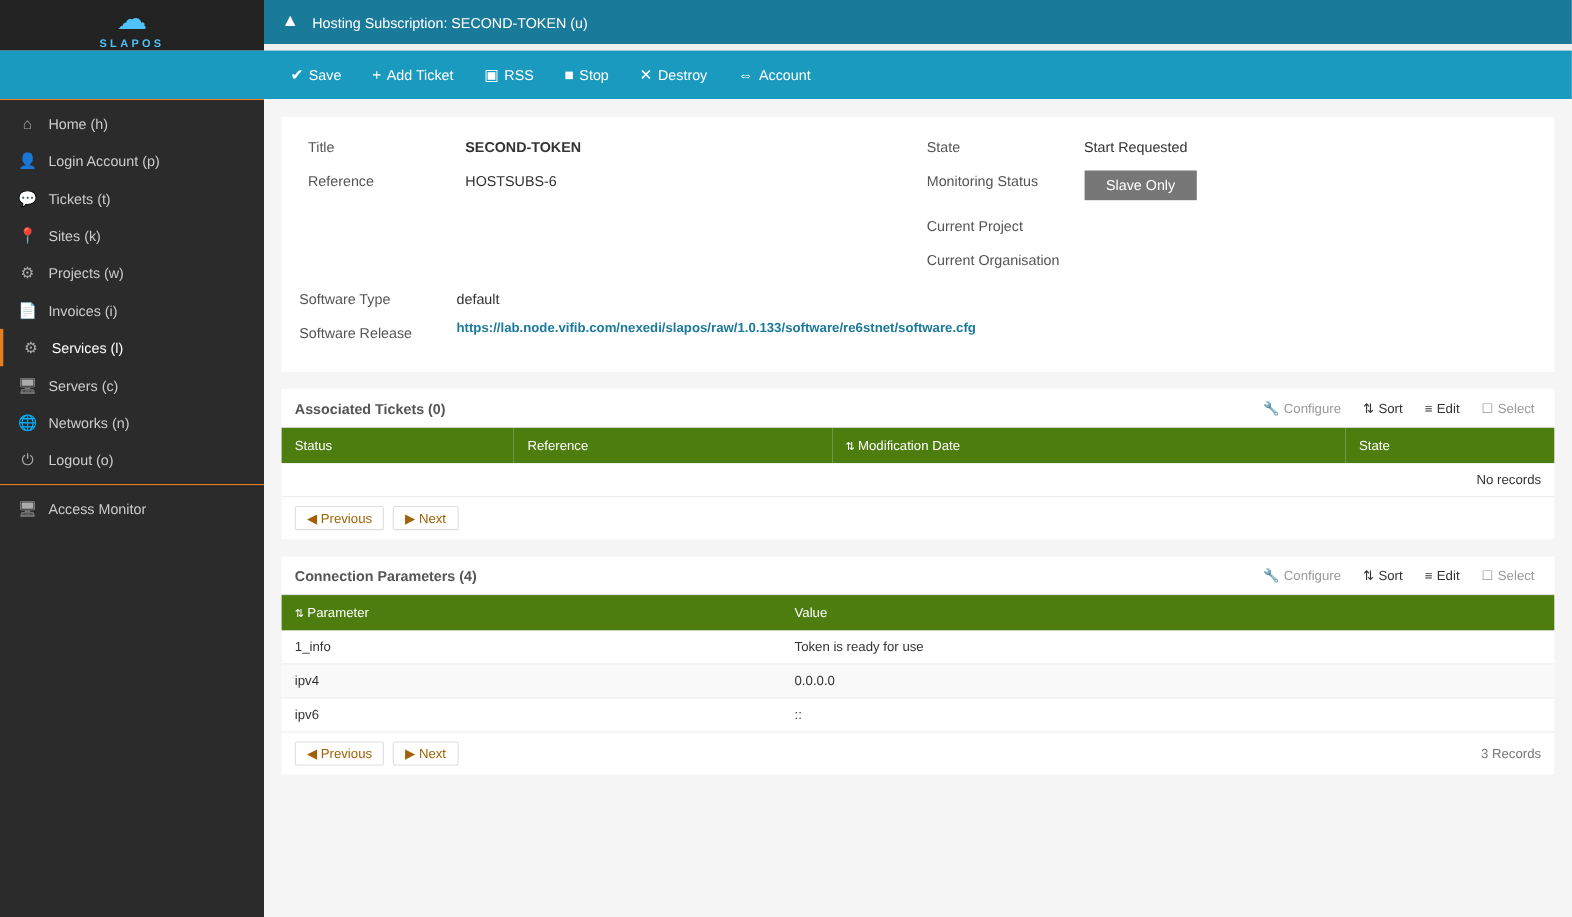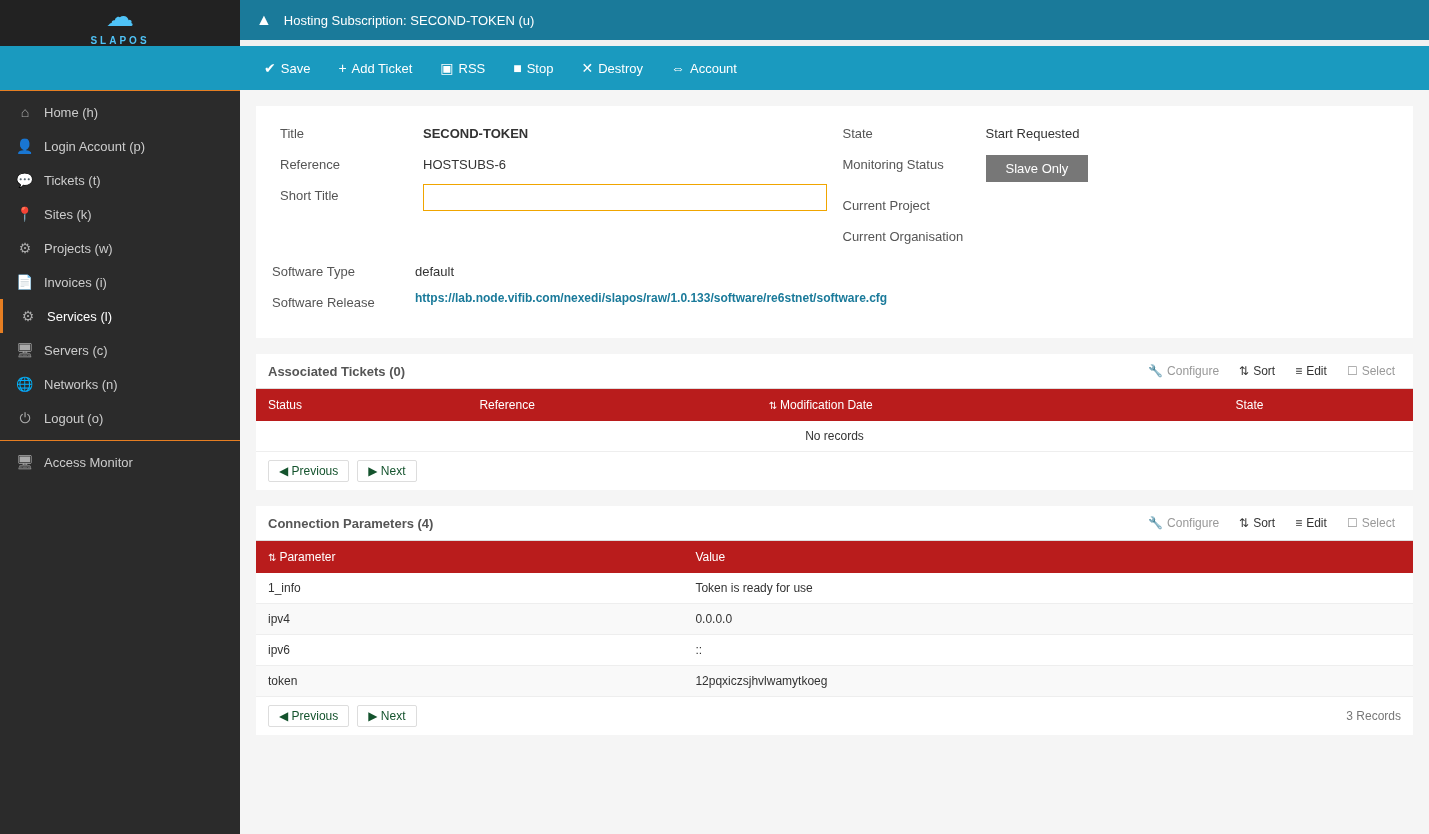--- a/index.html
+++ b/index.html
@@ -181,60 +181,60 @@
       padding: 2px 6px;
     }
     .tbl-action-btn.active { color: #333; }
 
     
     .data-table {
       width: 100%;
       border-collapse: collapse;
     }
     .data-table thead tr {
-      background: #b91c1c;
+      background: #4d7c0f;
       color: white;
     }
     .data-table thead th {
       padding: 9px 12px;
       text-align: left;
       font-size: 12px;
       font-weight: normal;
       cursor: pointer;
       white-space: nowrap;
     }
     .data-table tbody tr { border-bottom: 1px solid #eee; }
     .data-table tbody tr:nth-child(even) { background: #f9f9f9; }
     .data-table tbody td {
       padding: 8px 12px;
       font-size: 12px;
       color: #333;
     }
     .no-records {
-      text-align: center;
+      text-align: right;
       padding: 10px 12px;
       color: #999;
       font-size: 12px;
     }
     .pagination {
       display: flex;
       align-items: center;
       gap: 8px;
       padding: 8px 12px;
     }
     .pagination-right {
       display: flex;
       align-items: center;
       justify-content: space-between;
       padding: 8px 12px;
     }
     .page-btn {
       background: none;
       border: 1px solid #ddd;
-      color: #14532d;
+      color: #a16207;
       padding: 3px 10px;
       cursor: pointer;
       font-size: 12px;
       border-radius: 2px;
     }
     .records-count {
       text-align: right;
       color: #777;
       font-size: 12px;
     }
@@ -372,24 +372,20 @@
 
         <div class="form-left">
           <div class="form-row">
             <span class="form-label">Title</span>
             <span class="form-value bold">SECOND-TOKEN</span>
           </div>
           <div class="form-row">
             <span class="form-label">Reference</span>
             <span class="form-value">HOSTSUBS-6</span>
           </div>
-          <div class="form-row">
-            <span class="form-label">Short Title</span>
-            <input class="form-input" type="text" placeholder="" style="">
-          </div>
         </div>
 
         <div class="form-right">
           <div class="form-row">
             <span class="form-label">State</span>
             <span class="form-value">Start Requested</span>
           </div>
           <div class="form-row">
             <span class="form-label">Monitoring Status</span>
             <button class="monitoring-btn">Slave Only</button>
@@ -493,24 +489,20 @@
               <td>Token is ready for use</td>
             </tr>
             <tr>
               <td>ipv4</td>
               <td>0.0.0.0</td>
             </tr>
             <tr>
               <td>ipv6</td>
               <td>::</td>
             </tr>
-            <tr>
-              <td>token</td>
-              <td>12pqxiczsjhvlwamytkoeg</td>
-            </tr>
           </tbody>
       </table>
       <div class="pagination-right">
         <div style="display:flex; gap:8px;">
           <button class="page-btn">◀ Previous</button>
           <button class="page-btn">▶ Next</button>
         </div>
         <span class="records-count">3 Records</span>
       </div>
     </div>

